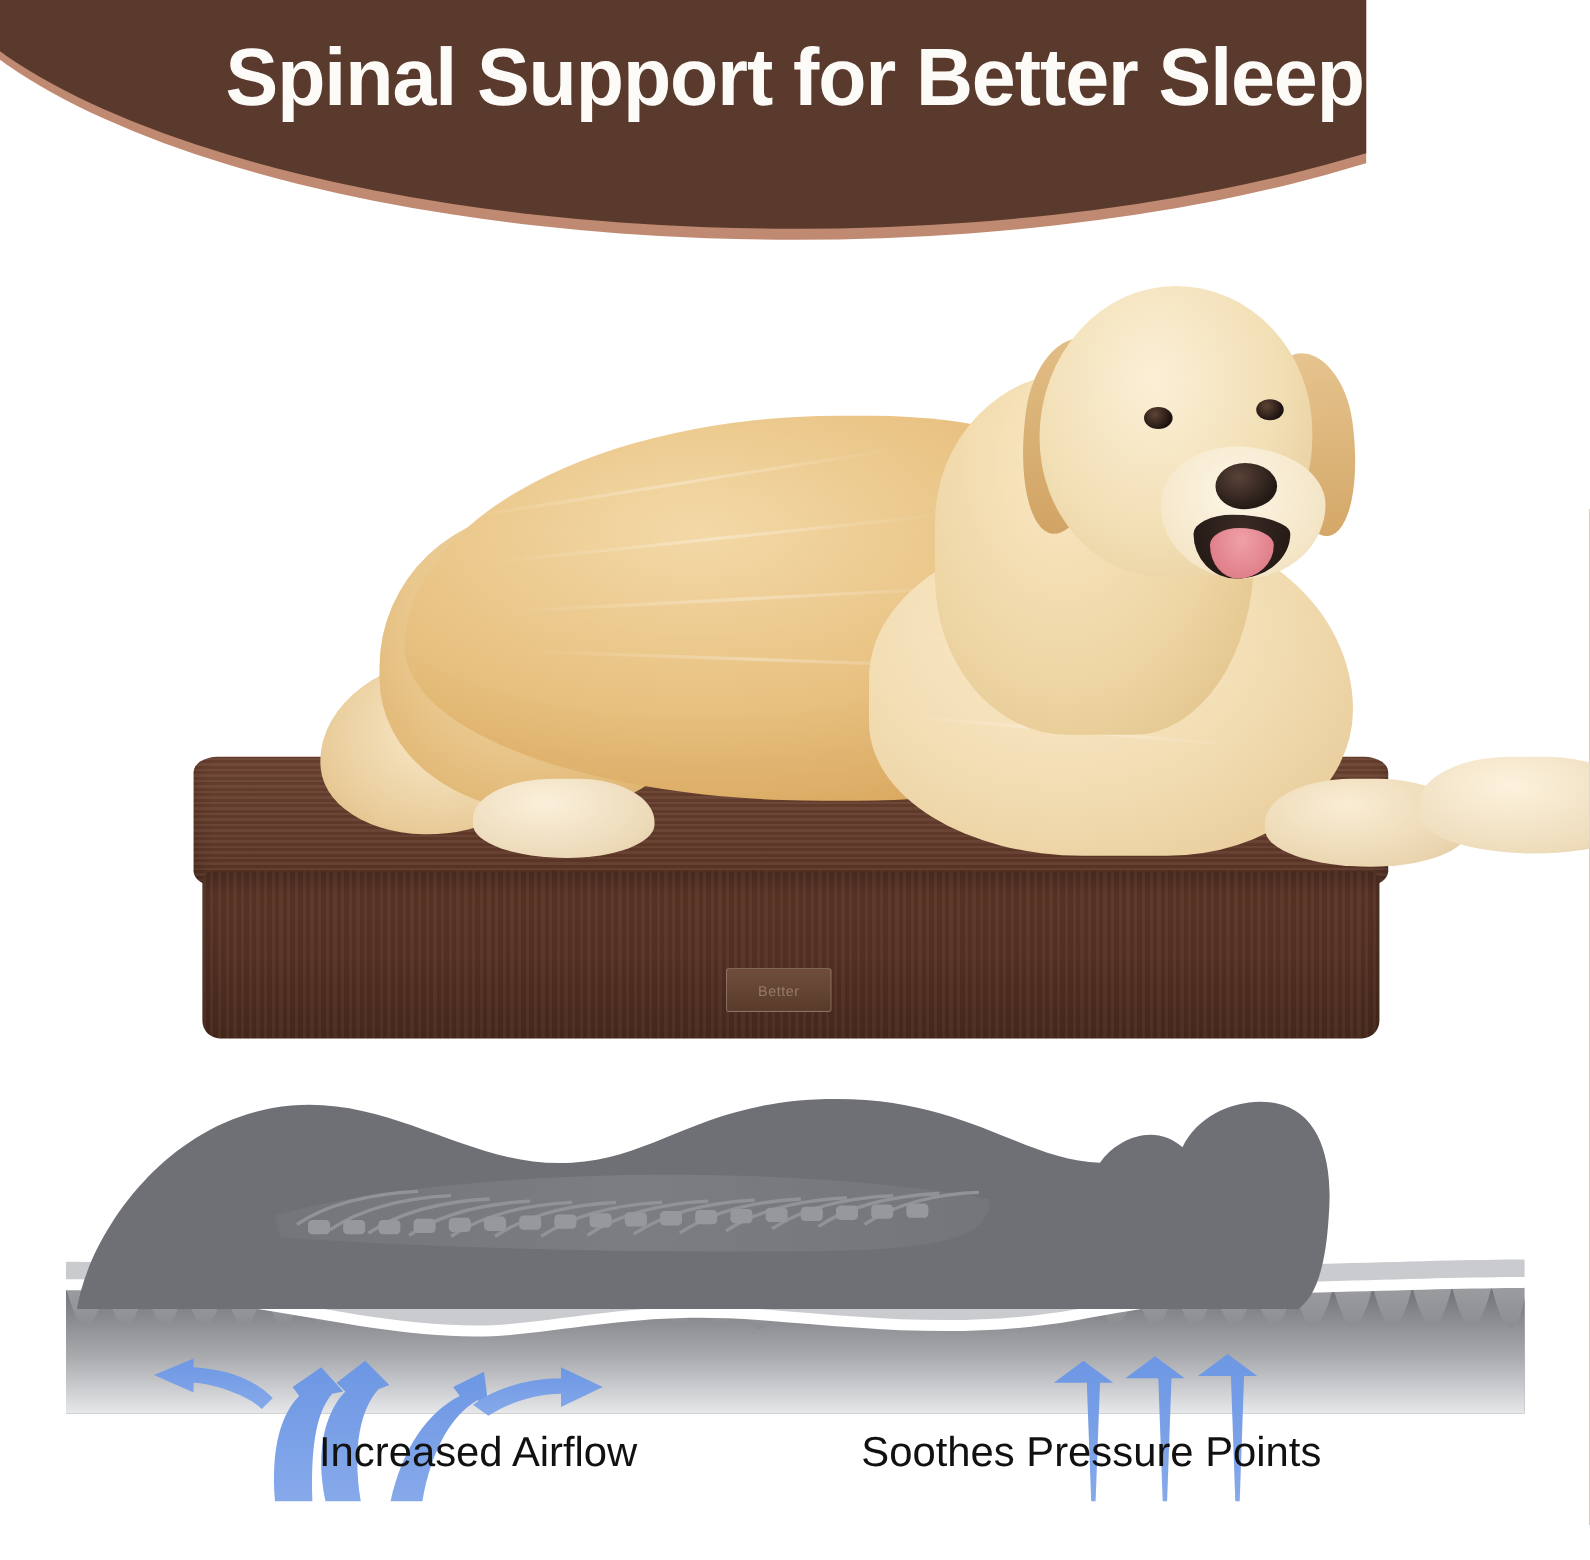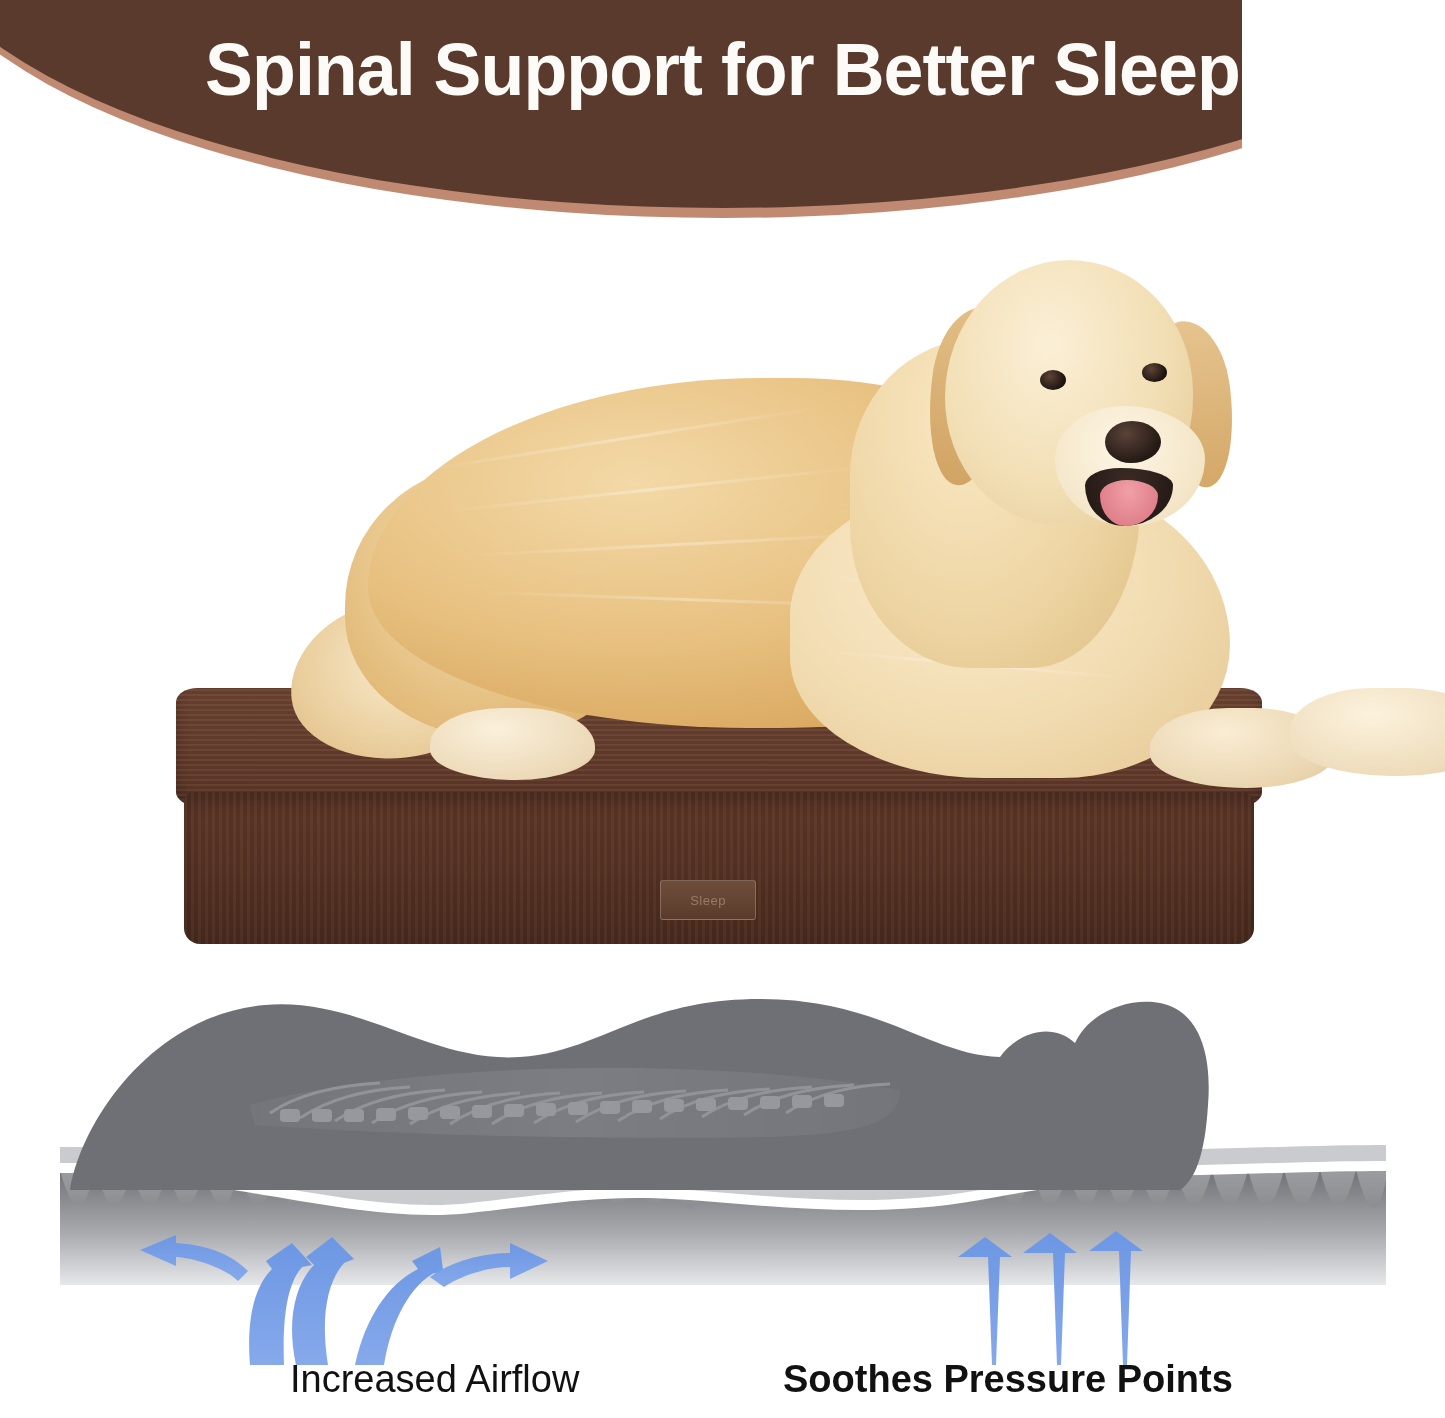--- a/index.html
+++ b/index.html
@@ -98,24 +98,24 @@
      height:3px;border-radius:2px;}
 
   
   #hardness-scale{position:absolute;left:0;top:763px;width:1445px;height:210px;}
 
   
   #foam-diagram{position:absolute;left:0;top:985px;width:1445px;height:380px;}
   #foam-svg{position:absolute;left:0;top:0;}
 
   
-  #bottom-captions{position:absolute;left:0;top:1358px;width:1241px;height:60px;}
+  #bottom-captions{position:absolute;left:0;top:1300px;width:1241px;height:60px;}
   .bottom-caption{position:absolute;font-size:38px;color:#111;white-space:nowrap;}
   #caption-airflow{left:290px;top:0;}
-  #caption-pressure{left:783px;top:0;font-weight:bold;}
+  #caption-pressure{left:783px;top:0;}
 </style>
 </head>
 <body>
 
 <div id="header-banner">
   <div id="header-accent"></div>
   <div id="header-band"></div>
   <div id="header-title">Spinal Support for Better Sleep</div>
 </div>
 
@@ -126,21 +126,21 @@
   <div id="bed-body" class="bed">
     <div id="bed-top">
       <div id="bed-top-texture"></div>
     </div>
     <div id="bed-front">
       <div id="bed-front-texture"></div>
     </div>
   </div>
 
   <div id="bed-logo-tag">
-    <span id="bed-logo-text">Sleep</span>
+    <span id="bed-logo-text">Better</span>
   </div>
 
   <div id="dog">
     <div id="dog-tail" class="dogpart"></div>
     <div id="dog-rear" class="dogpart"></div>
     <div id="dog-body" class="dogpart">
       <div class="fur-streak" style="left:40px;top:60px;width:420px;transform:rotate(-9deg);"></div>
       <div class="fur-streak" style="left:70px;top:110px;width:430px;transform:rotate(-6deg);"></div>
       <div class="fur-streak" style="left:90px;top:165px;width:440px;transform:rotate(-3deg);"></div>
       <div class="fur-streak" style="left:110px;top:220px;width:420px;transform:rotate(2deg);"></div>

